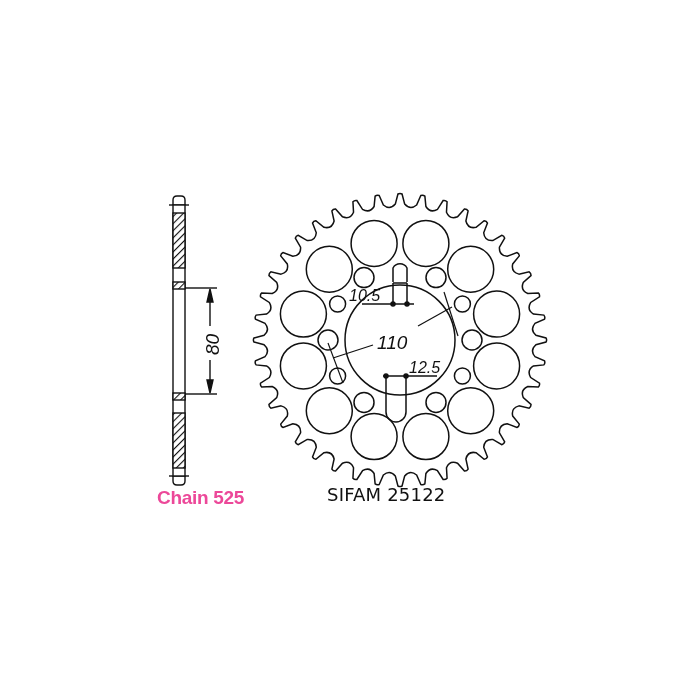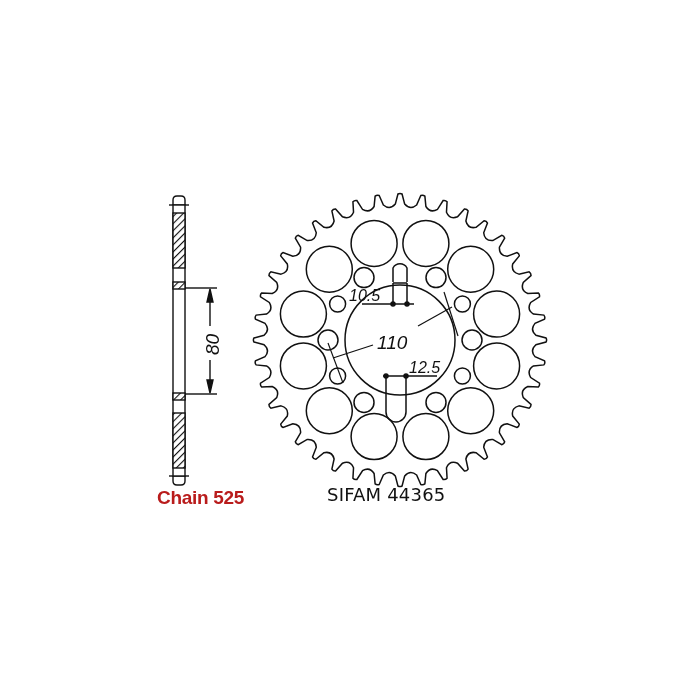--- a/index.html
+++ b/index.html
@@ -1,21 +1,21 @@
 <!DOCTYPE html>
 <html><head>
 <meta charset="utf-8">
 <style>
   html, body { margin: 0; padding: 0; background: #ffffff; }
   body { width: 700px; height: 700px; position: relative; overflow: hidden; }
   #drawing { position: absolute; left: 0; top: 0; }
   .lbl-chain {
     position: absolute; left: 157px; top: 487px;
     font-family: "Liberation Sans", sans-serif; font-weight: bold;
-    font-size: 19px; color: #b91c1c; letter-spacing: -0.3px;
+    font-size: 19px; color: #ec4899; letter-spacing: -0.3px;
   }
   .lbl-sifam {
     position: absolute; left: 327px; top: 484px;
     font-family: "DejaVu Sans", sans-serif; font-weight: normal;
     font-size: 18px; color: #111; letter-spacing: 0.2px;
   }
   .dim {
     font-family: "Liberation Sans", sans-serif; font-style: italic; fill: #111;
   }
 </style>
@@ -105,13 +105,13 @@
     <line x1="328" y1="343" x2="343" y2="383" stroke-width="1.2"></line>
     <line x1="444" y1="292" x2="458" y2="336" stroke-width="1.2"></line>
   </g>
 
   <text class="dim" x="349" y="301" font-size="16">10.5</text>
   <text class="dim" x="377" y="349" font-size="19">110</text>
   <text class="dim" x="409" y="373" font-size="16">12.5</text>
 </svg>
 
 <div class="lbl-chain">Chain 525</div>
-<div class="lbl-sifam">SIFAM 44365</div>
+<div class="lbl-sifam">SIFAM 25122</div>
 
 </body></html>

